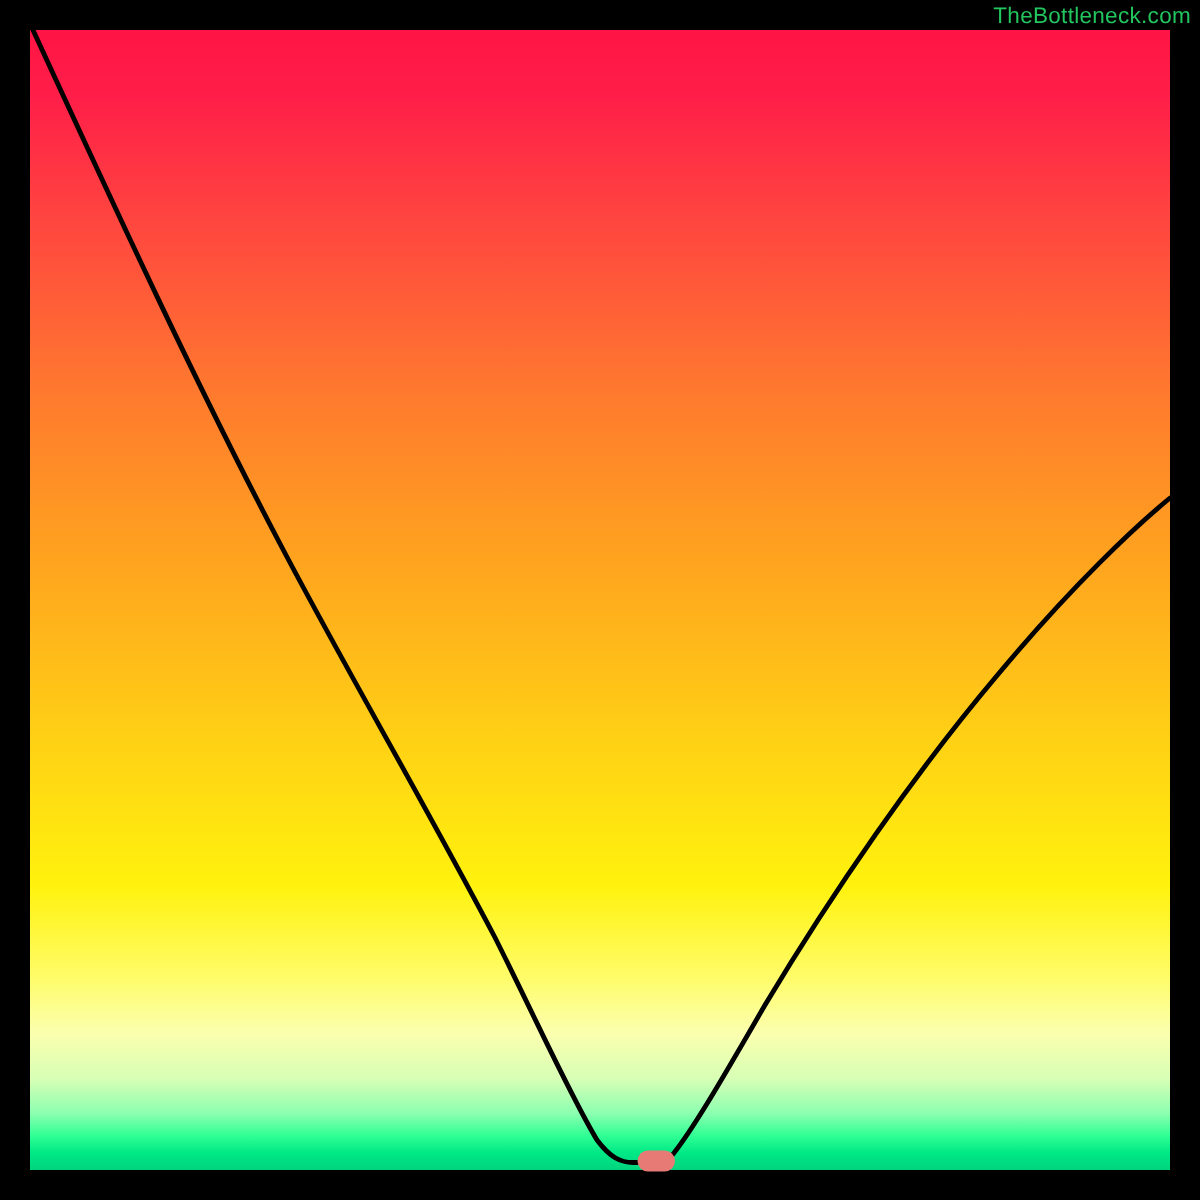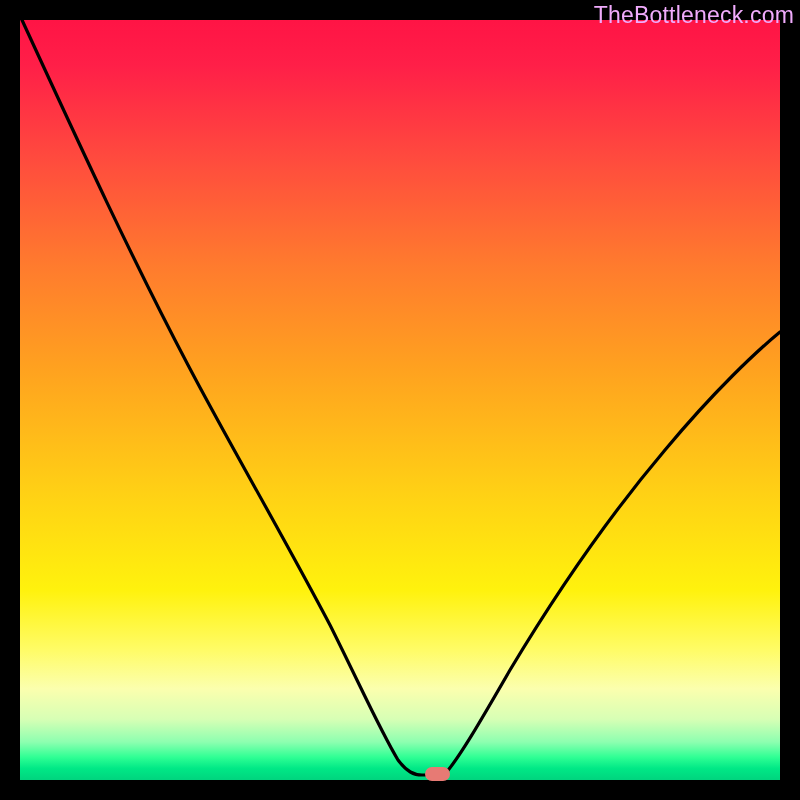--- a/index.html
+++ b/index.html
@@ -41,22 +41,22 @@
       #8dffb0 95%,
       #2fff94 97%,
       #00e886 98.5%,
       #00d47e 100%
     );
   }
   .watermark {
     position: absolute;
     top: 2px;
     right: 6px;
-    color: #f0abfc;
-    font-size: 23px;
+    color: #22c55e;
+    font-size: 15px;
     font-weight: 500;
     letter-spacing: 0.2px;
     user-select: none;
   }
   svg.curve {
     position: absolute;
     left: 0;
     top: 0;
     width: 760px;
     height: 760px;

